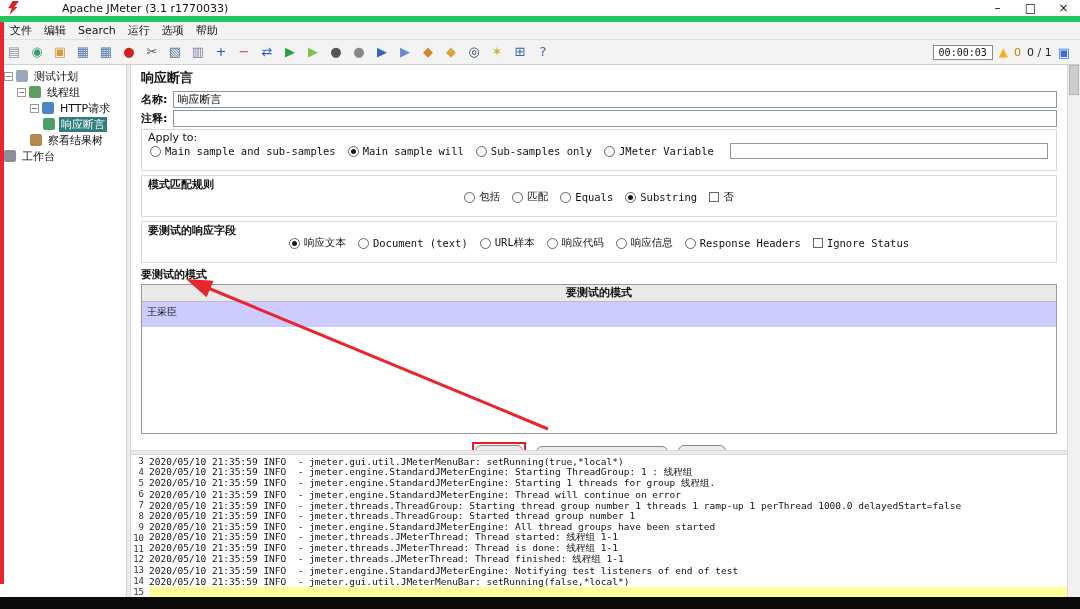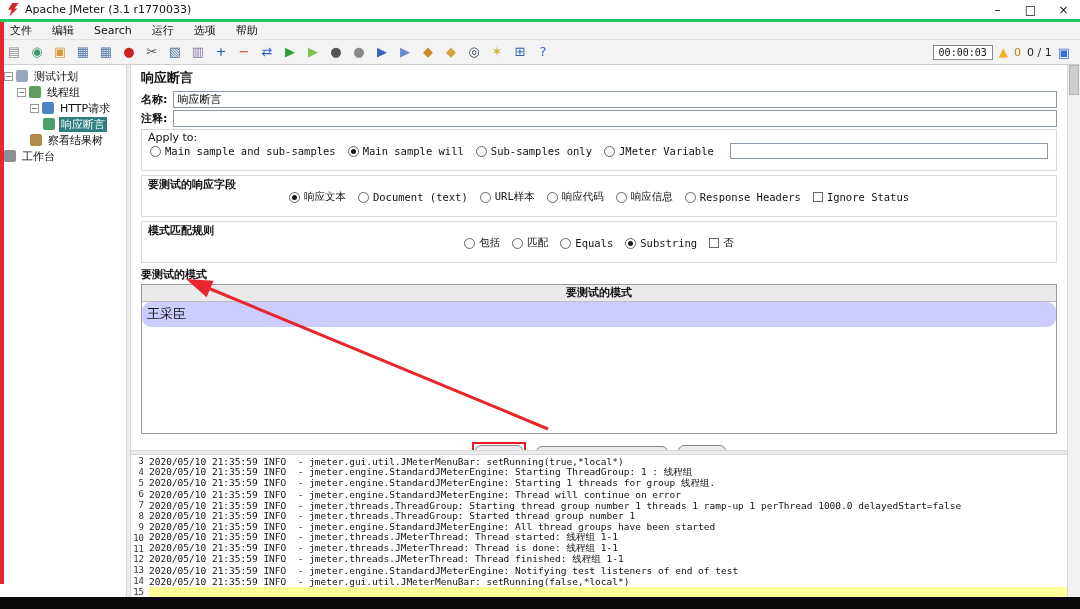--- a/index.html
+++ b/index.html
@@ -1,27 +1,27 @@
 <!DOCTYPE html>
 <html><head>
 <meta charset="utf-8">
 <style>
   *{margin:0;padding:0;box-sizing:border-box;}
   html,body{width:1080px;height:609px;}
   body{position:relative;overflow:hidden;background:#fff;font-family:"DejaVu Sans","Liberation Sans",sans-serif;font-size:11px;color:#111;}
 
   
-  .titlebar{height:22px;display:flex;align-items:center;background:#fff;border-bottom:3px solid #22c55e;padding-left:8px;}
+  .titlebar{height:22px;display:flex;align-items:center;background:#fff;border-bottom:6px solid #22c55e;padding-left:8px;gap:37px;}
   .logo{width:11px;height:14px;background:#d8232a;clip-path:polygon(42% 0,100% 0,58% 42%,86% 42%,12% 100%,34% 52%,0 52%);margin-right:6px;flex:none;}
   .title{font-size:11px;}
   .win-controls{margin-left:auto;display:flex;height:22px;}
   .win-btn{width:33px;text-align:center;line-height:22px;font-size:12px;}
 
   
-  .menubar{height:18px;background:#f3f3f3;display:flex;align-items:center;border-bottom:1px solid #e0e0e0;padding-left:4px;gap:8px;}
+  .menubar{height:18px;background:#f3f3f3;display:flex;align-items:center;border-bottom:1px solid #e0e0e0;padding-left:4px;}
   .menu-item{padding:0 6px;font-size:11px;}
 
   
   .toolbar{height:25px;background:#f3f3f3;border-bottom:1px solid #cfcfcf;display:flex;align-items:center;padding:0 10px 0 4px;}
   .tb-icons{display:flex;align-items:center;gap:3px;}
   .tb-icon{width:20px;height:20px;border:none;background:transparent;font-size:13px;line-height:20px;text-align:center;font-family:inherit;}
   .tb-right{margin-left:auto;display:flex;align-items:center;gap:6px;}
   .timer{border:1px solid #8a8a8a;background:#fff;font-family:"DejaVu Sans Mono","Liberation Mono",monospace;font-size:10px;padding:1px 5px;}
   .warn-tri{color:#f2b01e;font-size:12px;}
   .warn-count{color:#c77f00;}
@@ -58,21 +58,21 @@
   .radio{width:11px;height:11px;border:1px solid #666;border-radius:50%;background:#fff;position:relative;flex:none;}
   .radio.on::after{content:"";position:absolute;left:2px;top:2px;width:5px;height:5px;border-radius:50%;background:#1a1a1a;}
   .cbox{width:10px;height:10px;border:1px solid #666;background:#fff;flex:none;}
   .opt-label{font-family:"DejaVu Sans Mono","Liberation Mono",monospace;font-size:10.5px;}
   .var-input{flex:1;height:16px;border:1px solid #8898a8;margin-left:4px;min-width:180px;background:#fff;}
 
   .patterns-title{font-size:11px;font-weight:bold;margin:3px 0 2px;}
   .ptable{border:1px solid #9a9a9a;height:150px;display:flex;flex-direction:column;}
   .ptable-header{height:17px;line-height:16px;background:#eaeaea;border-bottom:1px solid #bdbdbd;text-align:center;font-size:11px;font-weight:bold;flex:none;}
   .ptable-body{flex:1;background:#fff;overflow:hidden;}
-  .prow{height:25px;font-size:13px;padding:3px 5px;border-radius:9px;}
+  .prow{height:25px;font-size:10px;padding:3px 5px;}
   .prow.psel{background:#ccccfe;}
   .btn-row{display:flex;justify-content:center;align-items:center;gap:10px;margin-top:8px;}
   .jbtn{font-family:"DejaVu Sans","Liberation Sans",sans-serif;font-size:11px;background:#ececec;border:1px solid #888;padding:2px 12px;border-radius:6px;}
   .red-box{display:inline-block;border:2px solid #ed1c24;padding:1px;line-height:0;}
 
   
   .h-splitter{height:5px;background:#ececec;border-top:1px solid #d8d8d8;border-bottom:1px solid #d8d8d8;flex:none;}
   .log-panel{flex:1;overflow:hidden;font-family:"DejaVu Sans Mono","Liberation Mono",monospace;padding-top:1px;background:#fff;}
   .log-row{display:flex;align-items:center;height:10.9px;}
   .log-num{width:18px;flex:none;text-align:right;padding-right:5px;font-size:9px;color:#333;}
@@ -206,20 +206,46 @@
               </label>
               <label class="opt">
                 <span class="radio"></span>
                 <span class="opt-label">JMeter Variable</span>
               </label>
               <input class="var-input" style="">
             </div>
         </div>
 
         <div class="section">
+          <span class="section-title cjk">模式匹配规则</span>
+          <div class="opt-row centered">
+              <label class="opt">
+                <span class="radio"></span>
+                <span class="opt-label">包括</span>
+              </label>
+              <label class="opt">
+                <span class="radio"></span>
+                <span class="opt-label">匹配</span>
+              </label>
+              <label class="opt">
+                <span class="radio"></span>
+                <span class="opt-label">Equals</span>
+              </label>
+              <label class="opt">
+                <span class="radio on"></span>
+                <span class="opt-label">Substring</span>
+              </label>
+              <label class="opt">
+                <span class="cbox"></span>
+                <span class="opt-label">否</span>
+              </label>
+            </div>
+        </div>
+
+        <div class="section">
           <span class="section-title cjk">要测试的响应字段</span>
           <div class="opt-row centered">
               <label class="opt">
                 <span class="radio on"></span>
                 <span class="opt-label">响应文本</span>
               </label>
               <label class="opt">
                 <span class="radio"></span>
                 <span class="opt-label">Document (text)</span>
               </label>
@@ -235,46 +261,20 @@
                 <span class="radio"></span>
                 <span class="opt-label">响应信息</span>
               </label>
               <label class="opt">
                 <span class="radio"></span>
                 <span class="opt-label">Response Headers</span>
               </label>
               <label class="opt">
                 <span class="cbox"></span>
                 <span class="opt-label">Ignore Status</span>
-              </label>
-            </div>
-        </div>
-
-        <div class="section">
-          <span class="section-title cjk">模式匹配规则</span>
-          <div class="opt-row centered">
-              <label class="opt">
-                <span class="radio"></span>
-                <span class="opt-label">包括</span>
-              </label>
-              <label class="opt">
-                <span class="radio"></span>
-                <span class="opt-label">匹配</span>
-              </label>
-              <label class="opt">
-                <span class="radio"></span>
-                <span class="opt-label">Equals</span>
-              </label>
-              <label class="opt">
-                <span class="radio on"></span>
-                <span class="opt-label">Substring</span>
-              </label>
-              <label class="opt">
-                <span class="cbox"></span>
-                <span class="opt-label">否</span>
               </label>
             </div>
         </div>
 
         <div class="patterns-title">要测试的模式</div>
         <div class="ptable">
           <div class="ptable-header">要测试的模式</div>
           <div class="ptable-body">
               <div class="prow psel">王采臣</div>
             </div>

